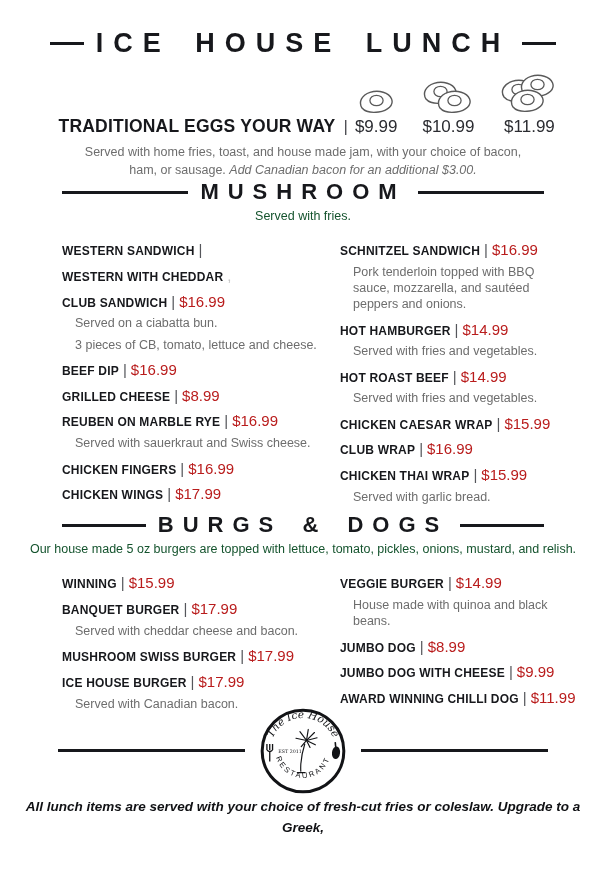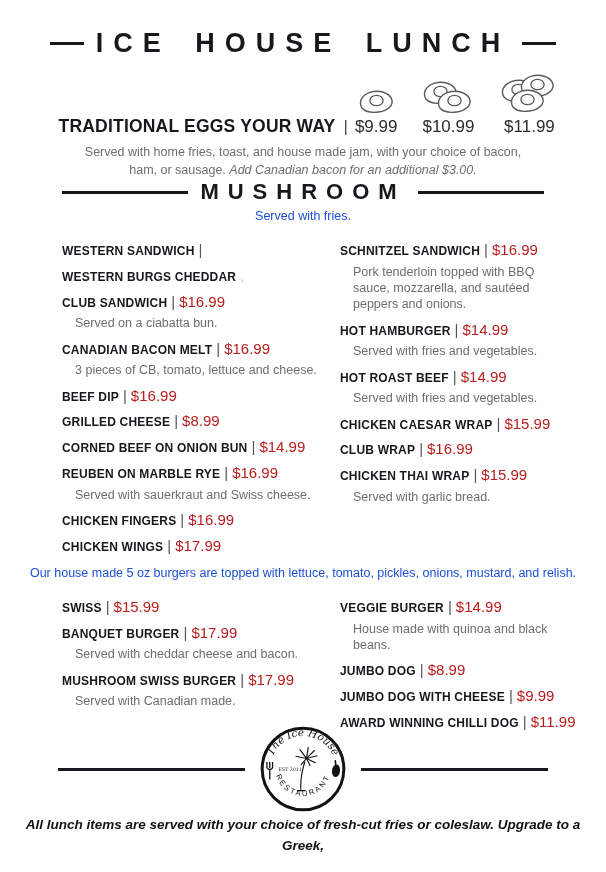--- a/index.html
+++ b/index.html
@@ -24,21 +24,21 @@
   .eggs-row { display:flex; justify-content:center; align-items:flex-end;padding-left:12px; }
   .eggs-name { font-size:17.5px; font-weight:bold; letter-spacing:.2px; }
   .eggs-sep { color:#4d4e53; margin:0 5px 0 8px; font-weight:300; font-size:17px; }
   .egg-col { display:flex; flex-direction:column; align-items:center; margin-left:24px; }
   .egg-col.first { margin-left:2px; }
   .egg-col .price { font-size:17px; color:#2b2c31; margin-top:2px; }
   .eggs-desc { text-align:center; color:#6d6d6d; font-size:12.5px; line-height:1.4;
                max-width:450px; margin:7px auto 0; }
   .eggs-desc em { }
 
-  .sec-sub { text-align:center; color:#1d4ed8; font-size:12.5px; margin-top:4px; }
+  .sec-sub { text-align:center; color:#14532d; font-size:12.5px; margin-top:4px; }
 
   
   .cols { display:grid; grid-template-columns:278px 1fr; padding:12px 18px 0 52px; align-items:start; }
   .mi { margin:5px 0; line-height:1.3; white-space:nowrap; }
   .mi-name { font-weight:bold; font-size:12px; letter-spacing:.2px; }
   .mi-sep { color:#55565b; margin:0 4px; font-weight:300; font-size:15px; }
   .mi-sep.faint { color:#c6c6c6; }
   .mi-price { font-size:15px; color:#b91c1c; }
   .mi-desc { color:#6d6d6d; font-size:12.5px; line-height:1.3; margin:-2px 14px 7px 13px; white-space:normal; }
 
@@ -104,56 +104,60 @@
   <div class="sec-head sub h-mt">
     <span class="dline"></span>
     <h2 class="title">MUSHROOM</h2>
     <span class="dline"></span>
   </div>
   <div class="sec-sub">Served with fries.</div>
 
   <div class="cols">
     <div>
       <div class="mi"><span class="mi-name">WESTERN SANDWICH</span><span class="mi-sep">|</span><span class="mi-price"></span></div>
-      <div class="mi"><span class="mi-name">WESTERN BURGS CHEDDAR</span><span class="mi-sep faint">,</span><span class="mi-price"></span></div>
+      <div class="mi"><span class="mi-name">WESTERN WITH CHEDDAR</span><span class="mi-sep faint">,</span><span class="mi-price"></span></div>
       <div class="mi"><span class="mi-name">CLUB SANDWICH</span><span class="mi-sep">|</span><span class="mi-price">$16.99</span></div>
       <div class="mi-desc">Served on a ciabatta bun.</div>
-      <div class="mi"><span class="mi-name">CANADIAN BACON MELT</span><span class="mi-sep">|</span><span class="mi-price">$16.99</span></div>
       <div class="mi-desc">3 pieces of CB, tomato, lettuce and cheese.</div>
       <div class="mi"><span class="mi-name">BEEF DIP</span><span class="mi-sep">|</span><span class="mi-price">$16.99</span></div>
       <div class="mi"><span class="mi-name">GRILLED CHEESE</span><span class="mi-sep">|</span><span class="mi-price">$8.99</span></div>
-      <div class="mi"><span class="mi-name">CORNED BEEF ON ONION BUN</span><span class="mi-sep">|</span><span class="mi-price">$14.99</span></div>
       <div class="mi"><span class="mi-name">REUBEN ON MARBLE RYE</span><span class="mi-sep">|</span><span class="mi-price">$16.99</span></div>
       <div class="mi-desc">Served with sauerkraut and Swiss cheese.</div>
       <div class="mi"><span class="mi-name">CHICKEN FINGERS</span><span class="mi-sep">|</span><span class="mi-price">$16.99</span></div>
       <div class="mi"><span class="mi-name">CHICKEN WINGS</span><span class="mi-sep">|</span><span class="mi-price">$17.99</span></div>
     </div>
     <div>
       <div class="mi"><span class="mi-name">SCHNITZEL SANDWICH</span><span class="mi-sep">|</span><span class="mi-price">$16.99</span></div>
       <div class="mi-desc">Pork tenderloin topped with BBQ sauce, mozzarella, and sautéed peppers and onions.</div>
       <div class="mi"><span class="mi-name">HOT HAMBURGER</span><span class="mi-sep">|</span><span class="mi-price">$14.99</span></div>
       <div class="mi-desc">Served with fries and vegetables.</div>
       <div class="mi"><span class="mi-name">HOT ROAST BEEF</span><span class="mi-sep">|</span><span class="mi-price">$14.99</span></div>
       <div class="mi-desc">Served with fries and vegetables.</div>
       <div class="mi"><span class="mi-name">CHICKEN CAESAR WRAP</span><span class="mi-sep">|</span><span class="mi-price">$15.99</span></div>
       <div class="mi"><span class="mi-name">CLUB WRAP</span><span class="mi-sep">|</span><span class="mi-price">$16.99</span></div>
       <div class="mi"><span class="mi-name">CHICKEN THAI WRAP</span><span class="mi-sep">|</span><span class="mi-price">$15.99</span></div>
       <div class="mi-desc">Served with garlic bread.</div>
     </div>
   </div>
 
+  <div class="sec-head sub b-mt">
+    <span class="dline"></span>
+    <h2 class="title">BURGS &amp; DOGS</h2>
+    <span class="dline"></span>
+  </div>
   <div class="sec-sub">Our house made 5 oz burgers are topped with lettuce, tomato, pickles, onions, mustard, and relish.</div>
 
   <div class="cols">
     <div>
-      <div class="mi"><span class="mi-name">SWISS</span><span class="mi-sep">|</span><span class="mi-price">$15.99</span></div>
+      <div class="mi"><span class="mi-name">WINNING</span><span class="mi-sep">|</span><span class="mi-price">$15.99</span></div>
       <div class="mi"><span class="mi-name">BANQUET BURGER</span><span class="mi-sep">|</span><span class="mi-price">$17.99</span></div>
       <div class="mi-desc">Served with cheddar cheese and bacon.</div>
       <div class="mi"><span class="mi-name">MUSHROOM SWISS BURGER</span><span class="mi-sep">|</span><span class="mi-price">$17.99</span></div>
-      <div class="mi-desc">Served with Canadian made.</div>
+      <div class="mi"><span class="mi-name">ICE HOUSE BURGER</span><span class="mi-sep">|</span><span class="mi-price">$17.99</span></div>
+      <div class="mi-desc">Served with Canadian bacon.</div>
     </div>
     <div>
       <div class="mi"><span class="mi-name">VEGGIE BURGER</span><span class="mi-sep">|</span><span class="mi-price">$14.99</span></div>
       <div class="mi-desc">House made with quinoa and black beans.</div>
       <div class="mi"><span class="mi-name">JUMBO DOG</span><span class="mi-sep">|</span><span class="mi-price">$8.99</span></div>
       <div class="mi"><span class="mi-name">JUMBO DOG WITH CHEESE</span><span class="mi-sep">|</span><span class="mi-price">$9.99</span></div>
       <div class="mi"><span class="mi-name">AWARD WINNING CHILLI DOG</span><span class="mi-sep">|</span><span class="mi-price">$11.99</span></div>
     </div>
   </div>
 

